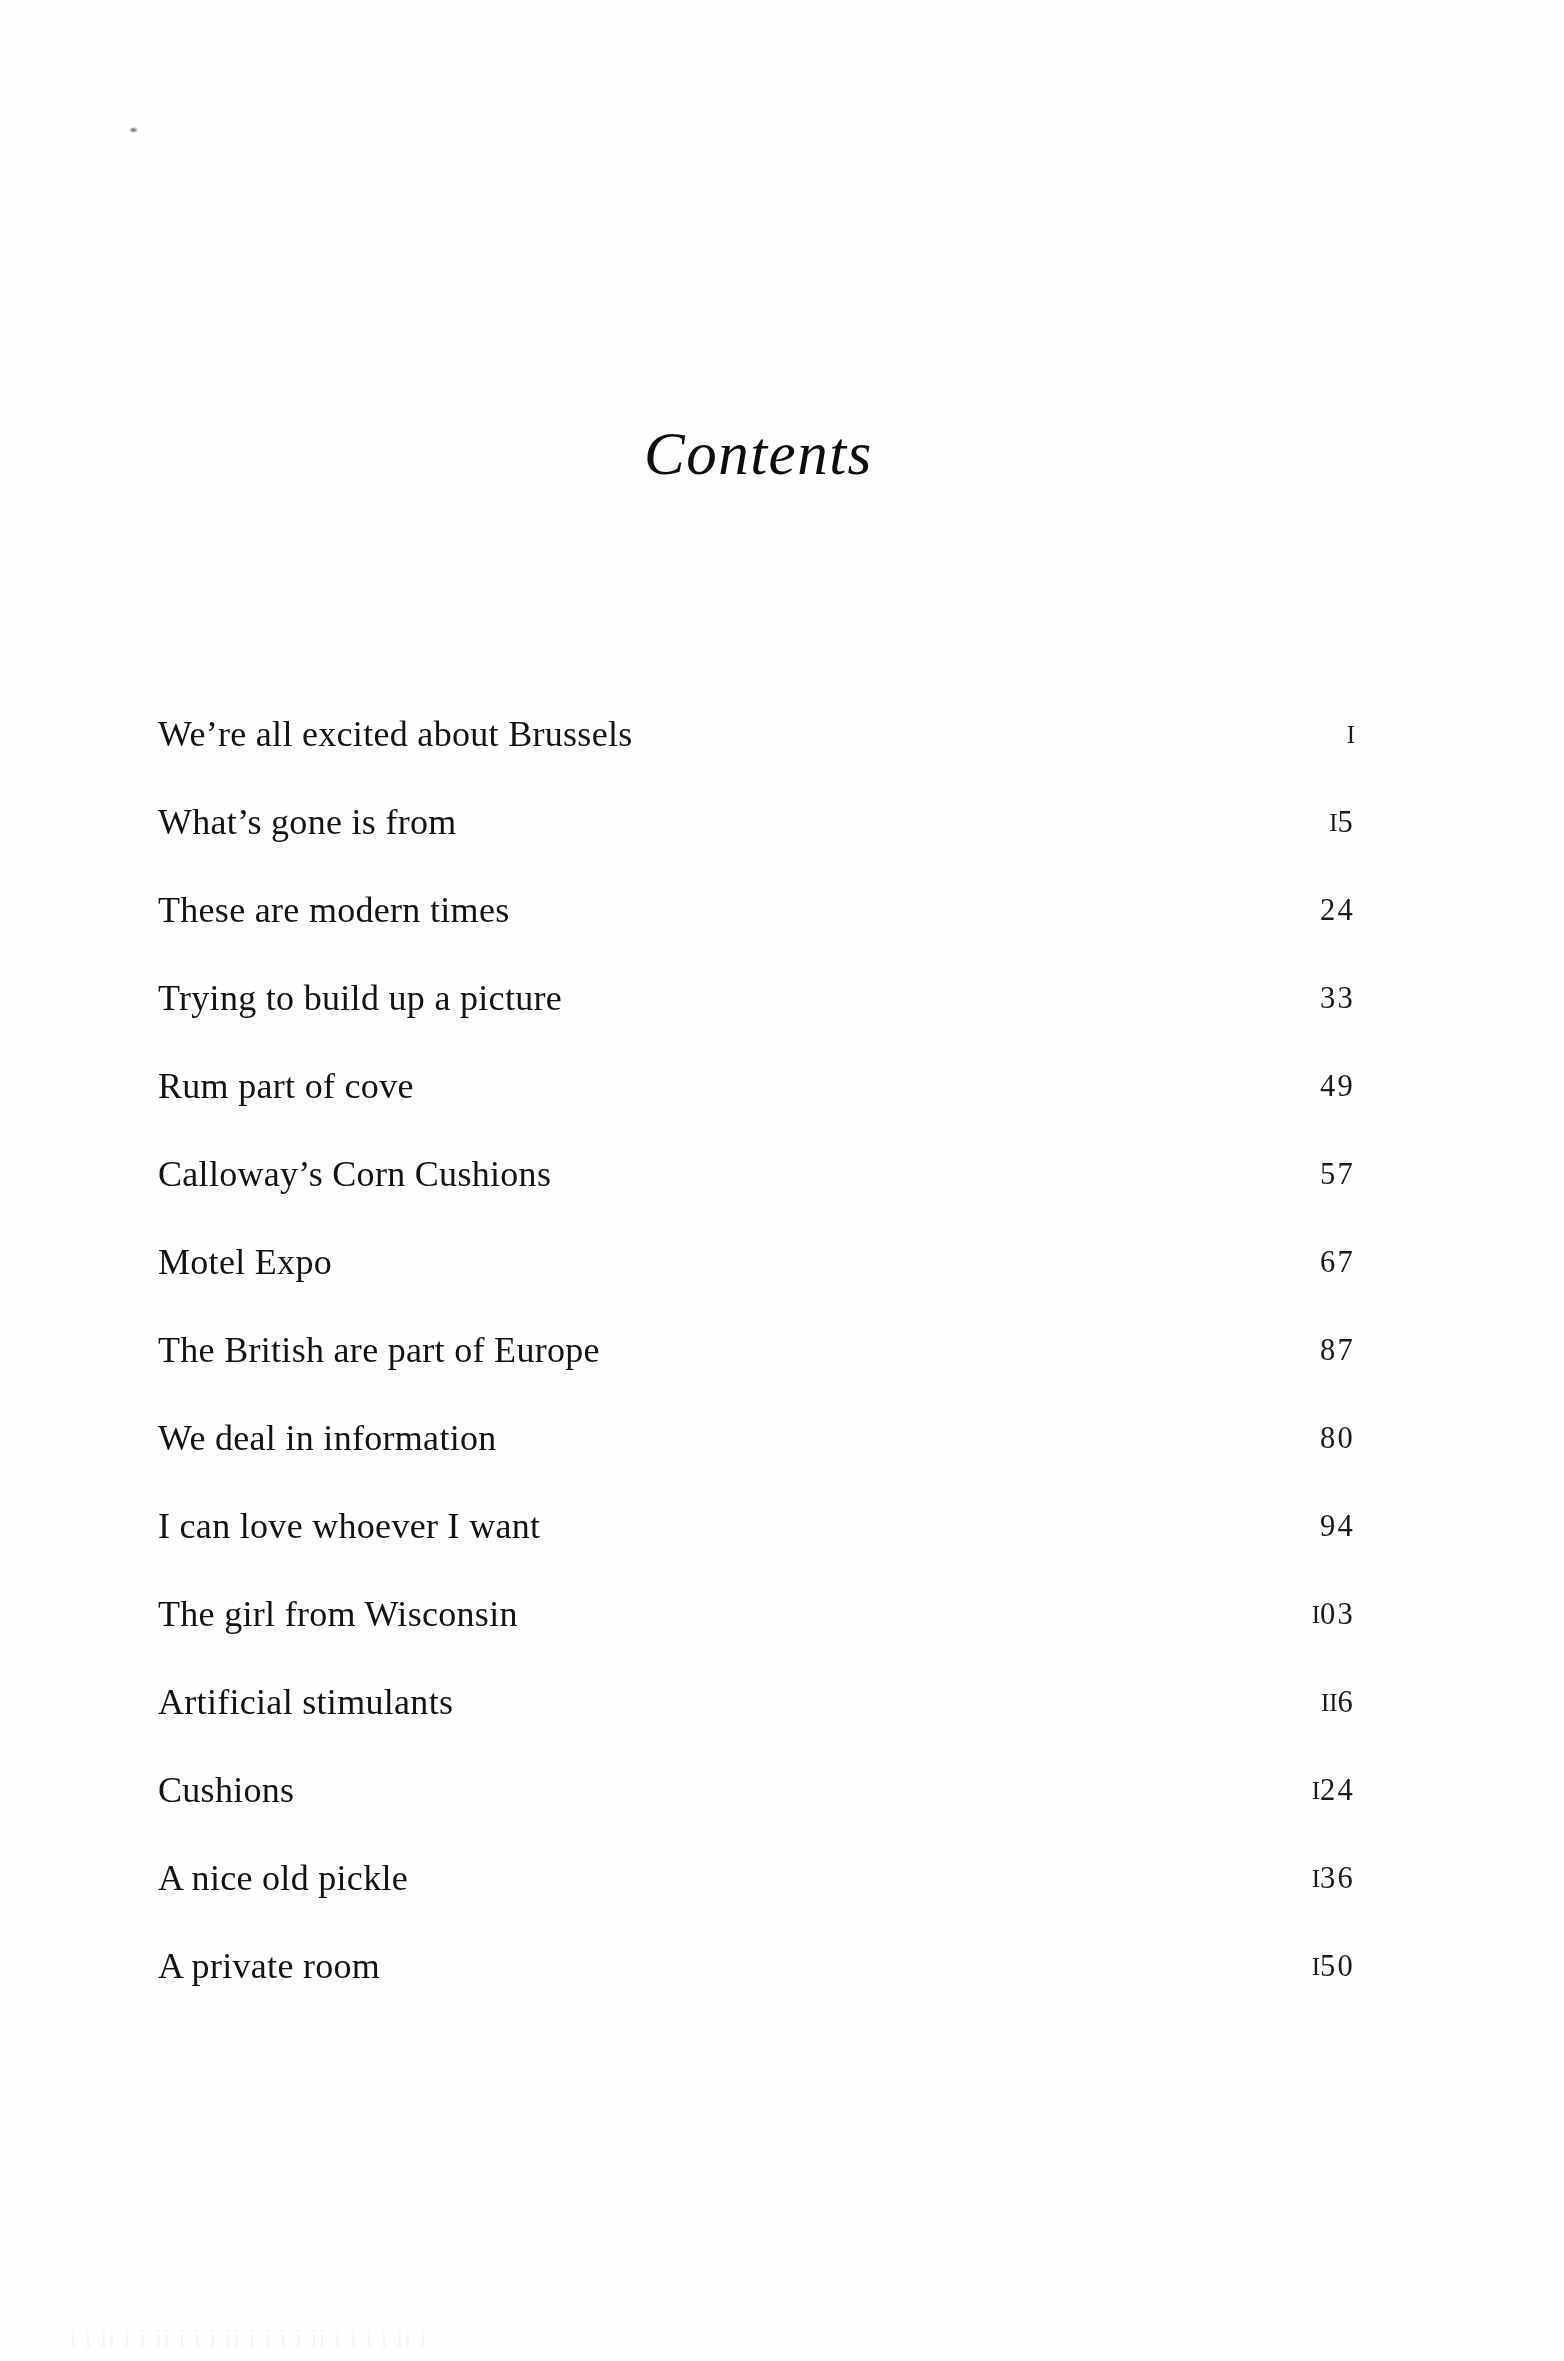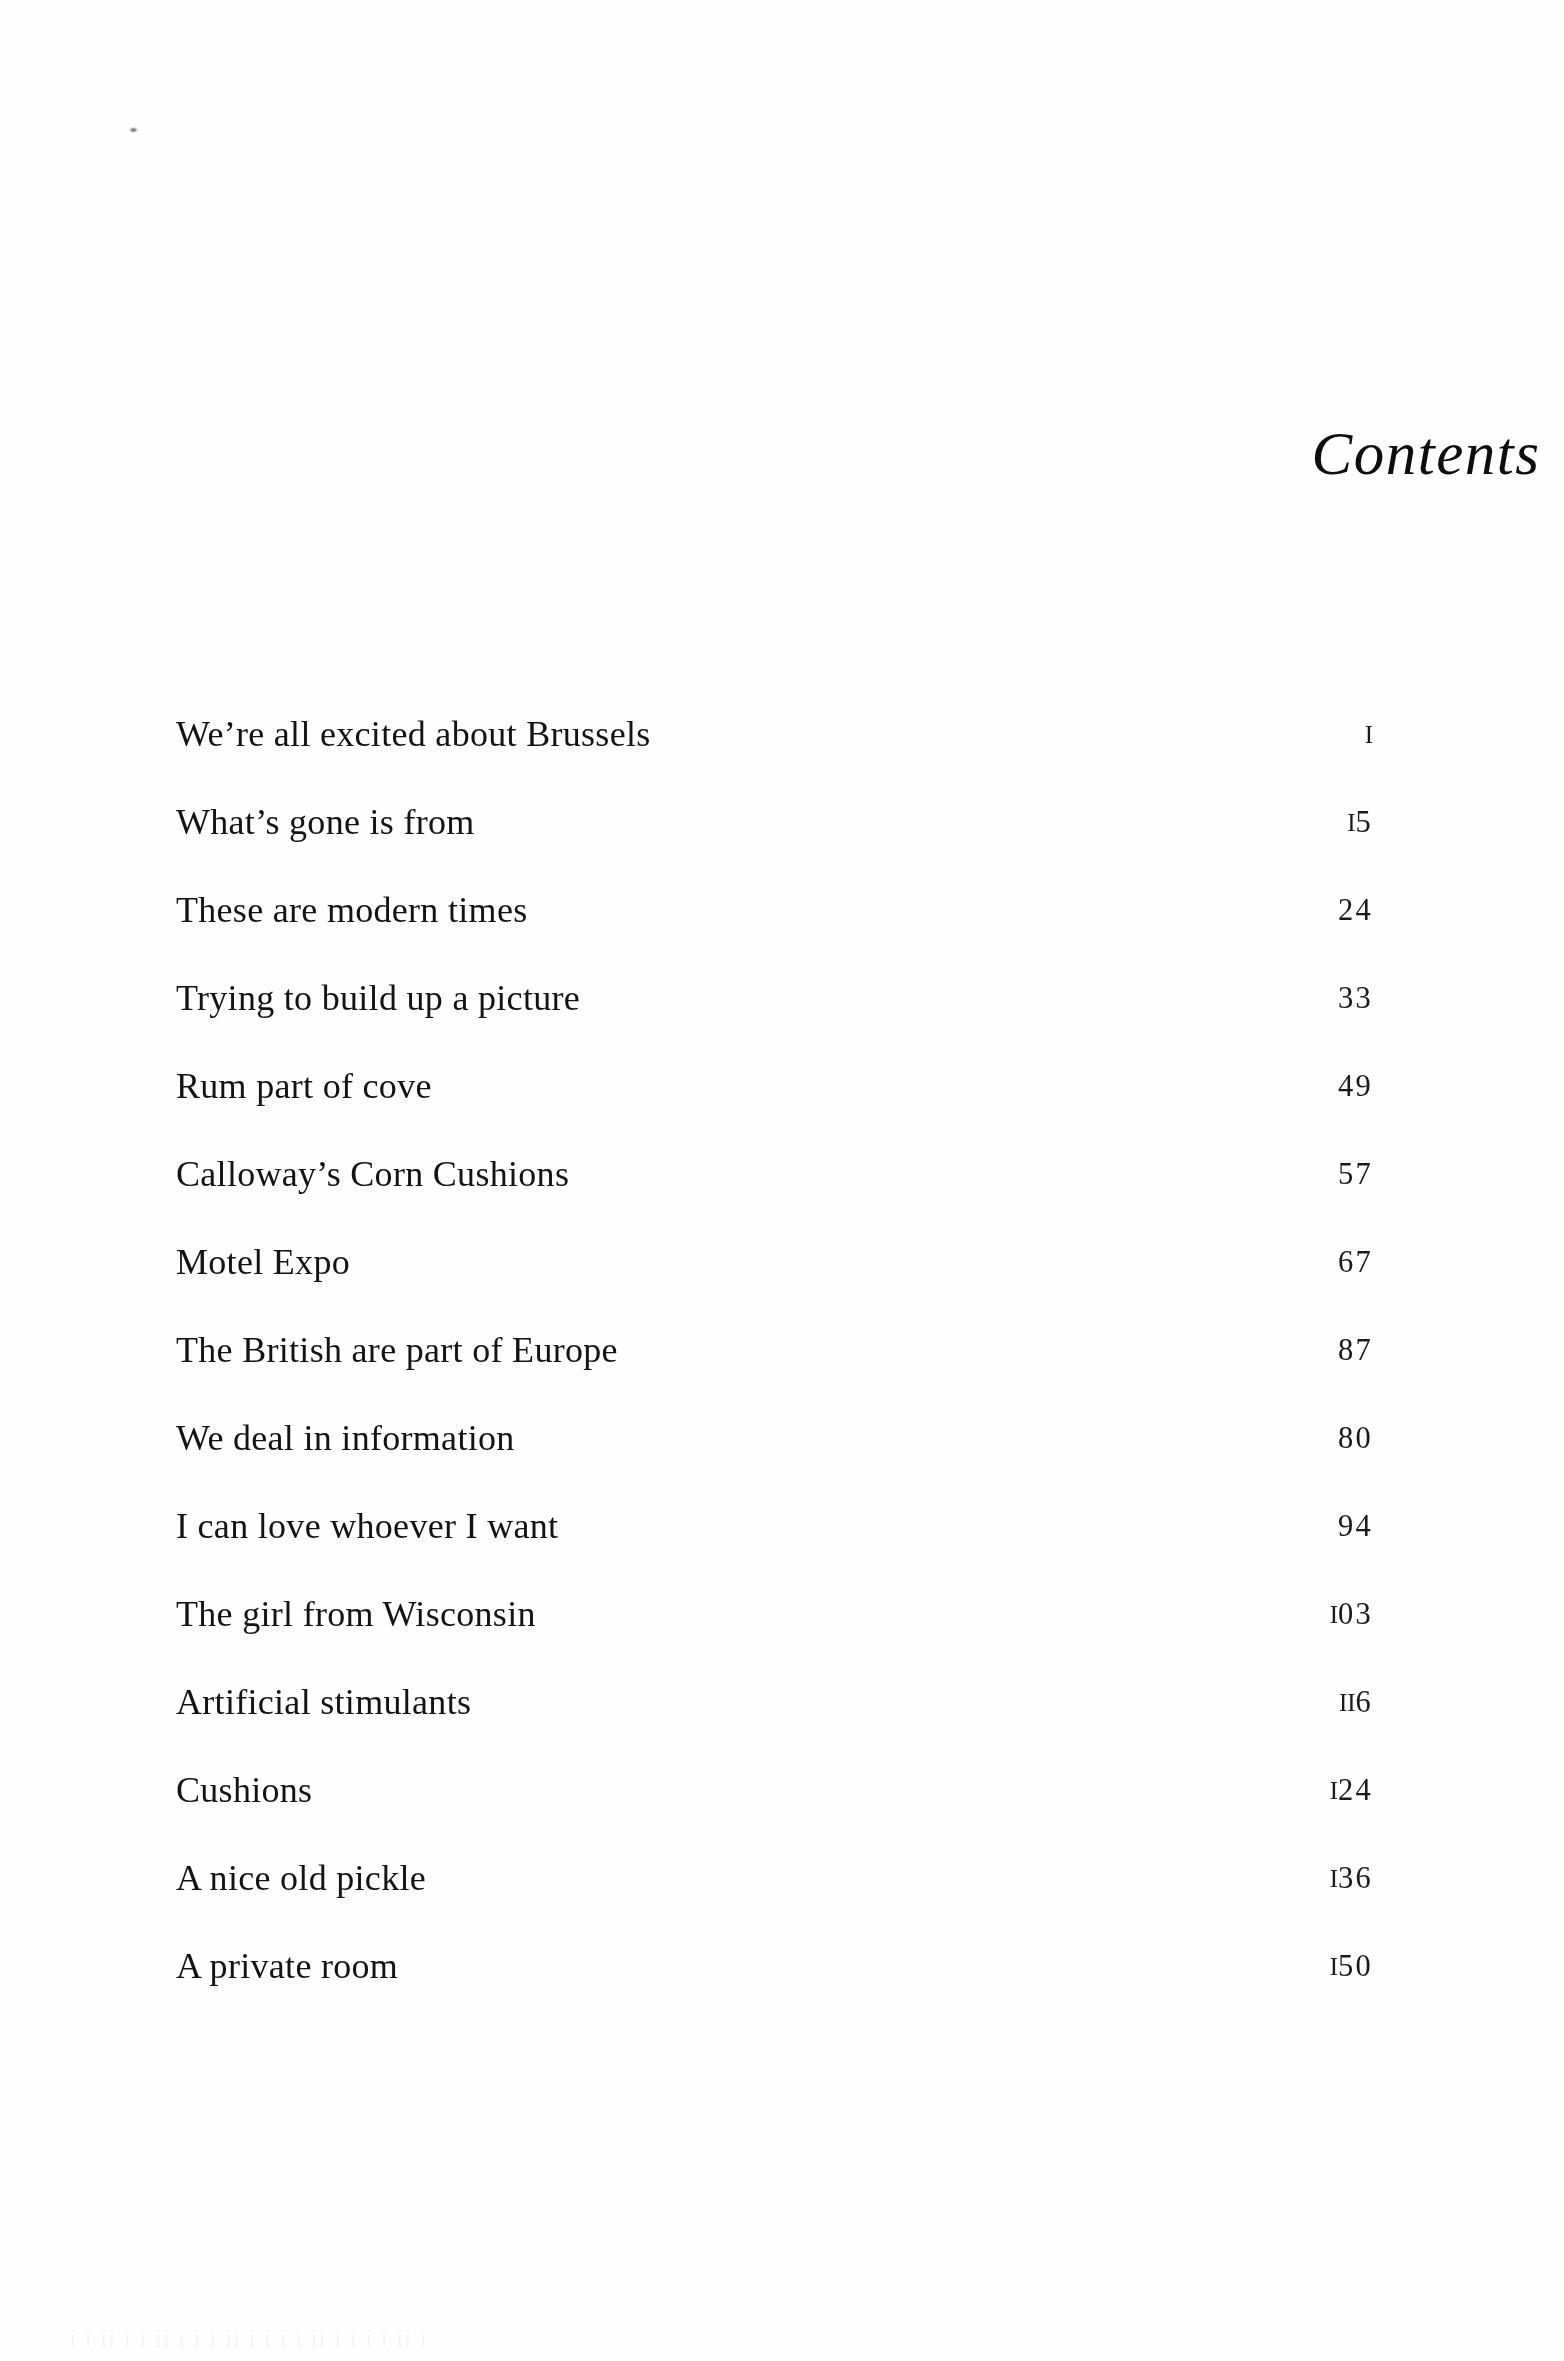--- a/index.html
+++ b/index.html
@@ -28,33 +28,33 @@
     height: 5.9px;
     border-radius: 50%;
     background: radial-gradient(ellipse at center, rgba(60,60,60,0.85) 0%, rgba(140,140,140,0.35) 55%, rgba(255,255,255,0) 80%);
   }
 
   #title {
     position: absolute;
     left: 0;
     top: 419px;
     width: 1564px;
-    text-align: right;
+    text-align: center;
     font-style: italic;
     font-size: 61px;
     letter-spacing: 1.5px;
     color: #0d0d0d;
     font-family: "Liberation Serif", "DejaVu Serif", serif;
   }
   
   #title span { display: inline-block; transform: translateX(-23.6px); }
 
   #toc {
     position: absolute;
-    left: 176px;
+    left: 158px;
     top: 690px;
     width: 1197px;
   }
   .toc-row {
     position: relative;
     height: 88px;
     line-height: 88px;
     white-space: nowrap;
   }
   .toc-title {

